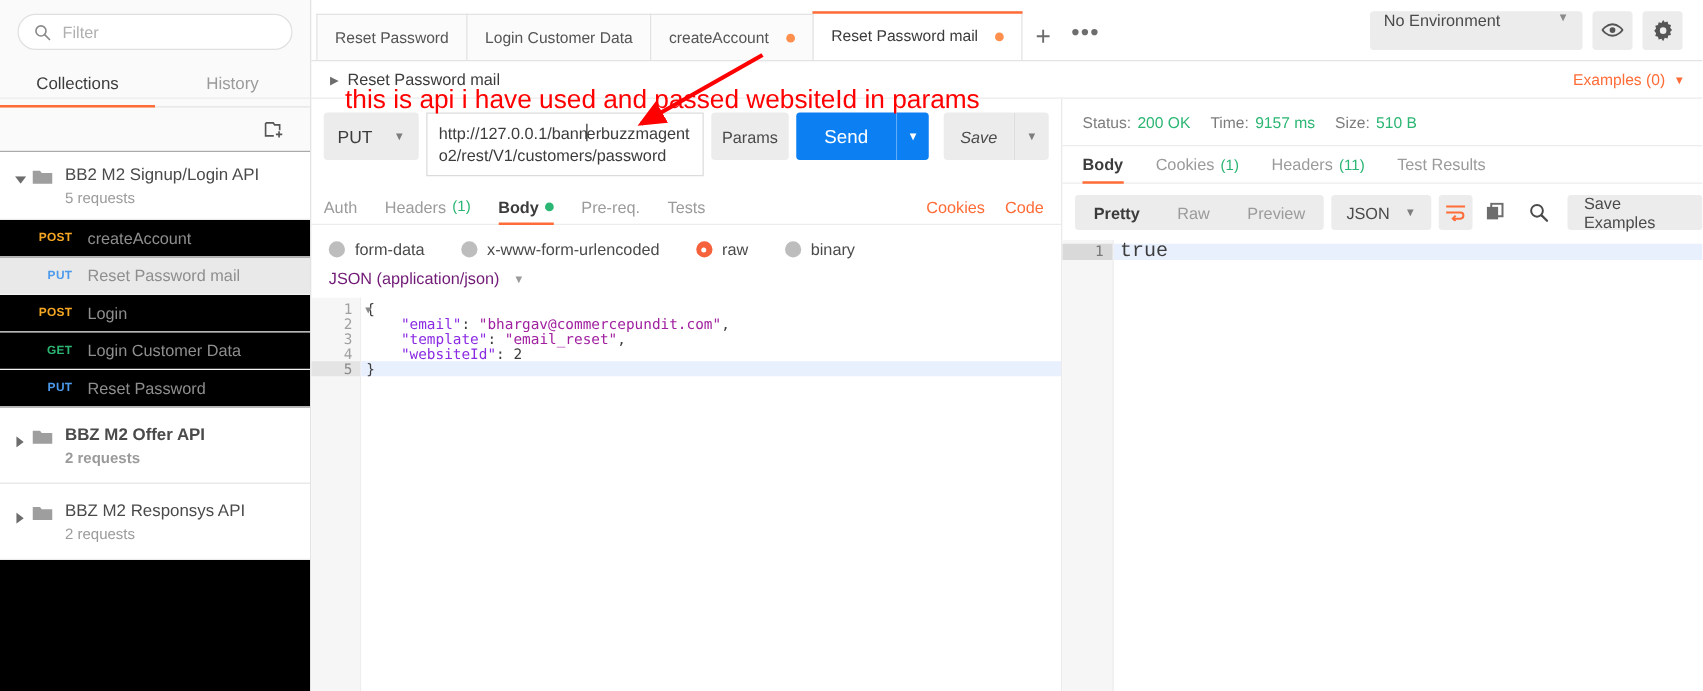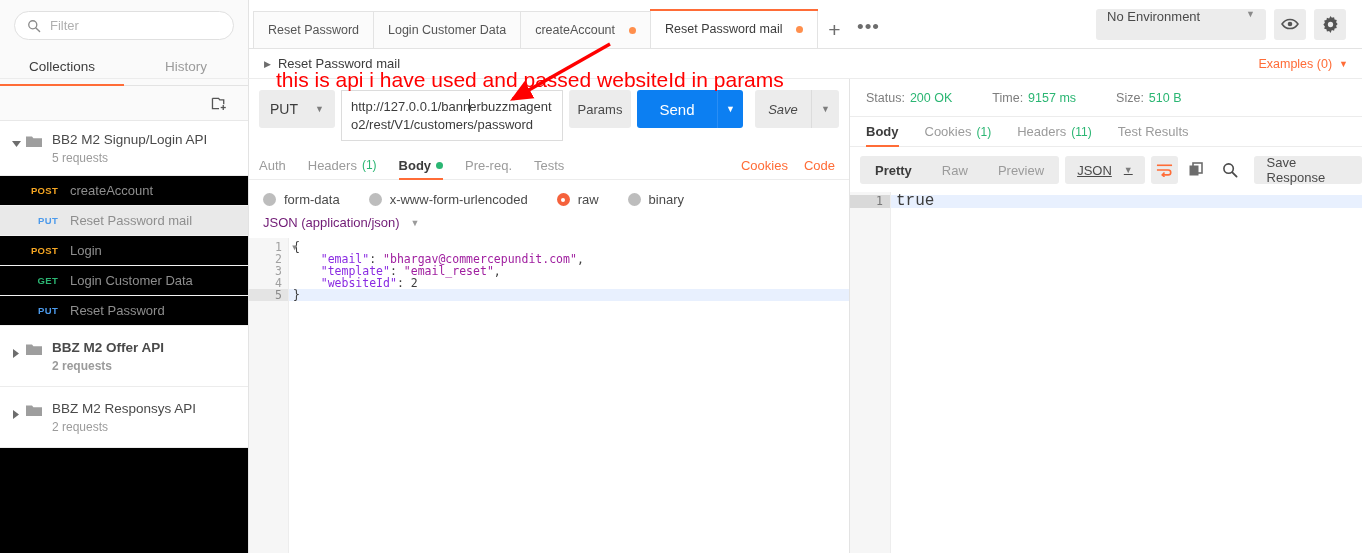--- a/index.html
+++ b/index.html
@@ -246,21 +246,21 @@
   .tok-num { color: #3c3c3c; }
   .tok-punc { color: #3c3c3c; }
   .editor-vscroll {
     position: absolute; right: 0; top: 0; width: 10px; height: 100%;
     background: transparent;
   }
 
   
   .respane { flex: 1; display: flex; flex-direction: column; min-width: 0; background: #fff; }
   .status-row {
-    display: flex; align-items: center; gap: 40px; height: 38px;
+    display: flex; align-items: center; gap: 16px; height: 38px;
     padding-left: 16px; font-size: 12.5px; color: #7d7d7d;
     border-bottom: 1px solid #ececec;
   }
   .status-row b { color: #2bb673; font-weight: normal; margin-left: 5px; }
   .resp-tabs {
     display: flex; align-items: center; height: 30px; padding-left: 16px;
     border-bottom: 1px solid #ececec;
   }
   .rs-tab {
     font-size: 13px; color: #9b9b9b; margin-right: 26px; cursor: pointer;
@@ -274,21 +274,21 @@
 
   .resp-toolbar { display: flex; align-items: center; gap: 6px; padding: 9px 0 8px 10px; }
   .seg { display: flex; background: #ececec; border-radius: 3px; height: 28px; }
   .seg div {
     display: flex; align-items: center; padding: 0 15px; font-size: 13px;
     color: #9b9b9b; cursor: pointer;
   }
   .seg div.on { color: #3c3c3c; font-weight: bold; }
   .fmt-sel {
     display: flex; align-items: center; gap: 12px; height: 28px; background: #ececec;
-    border-radius: 3px; padding: 0 12px; font-size: 13px; color: #4a4a4a; cursor: pointer; text-decoration: underline;
+    border-radius: 3px; padding: 0 12px; font-size: 13px; color: #4a4a4a; cursor: pointer;
   }
   .fmt-sel .cd { font-size: 9px; color: #7d7d7d; }
   .tool-ico {
     width: 30px; height: 28px; display: flex; align-items: center; justify-content: center;
     border-radius: 3px; cursor: pointer;
   }
   .tool-ico.shade { background: #ececec; }
   .save-resp {
     height: 28px; background: #ececec; border-radius: 3px; display: flex; align-items: center;
     padding: 0 13px; font-size: 13px; color: #4a4a4a; cursor: pointer; margin-left: 4px;
@@ -602,21 +602,21 @@
               <rect x="0.5" y="3.5" width="9" height="10" fill="#6d6d6d"></rect>
               <rect x="4" y="1" width="9" height="10" fill="none" stroke="#6d6d6d" stroke-width="1.6"></rect>
             </svg>
           </div>
           <div class="tool-ico">
             <svg width="16" height="16" viewBox="0 0 16 16">
               <circle cx="6.6" cy="6.6" r="4.7" fill="none" stroke="#4a4a4a" stroke-width="1.6"></circle>
               <line x1="10.3" y1="10.3" x2="14.6" y2="14.6" stroke="#4a4a4a" stroke-width="1.8" stroke-linecap="round"></line>
             </svg>
           </div>
-          <div class="save-resp">Save Response</div>
+          <div class="save-resp">Save Examples</div>
         </div>
 
         <div class="resp-editor">
           <div class="resp-gutter" id="resp-gutter">
               <div class="ln hl">1</div>
             </div>
           <div class="resp-code" id="resp-code">
               <div class="row hl">true</div>
             </div>
         </div>

